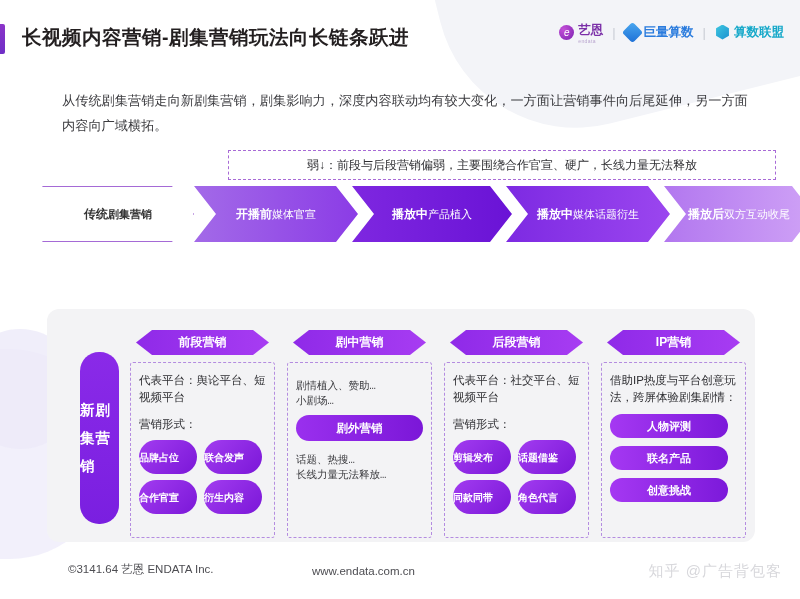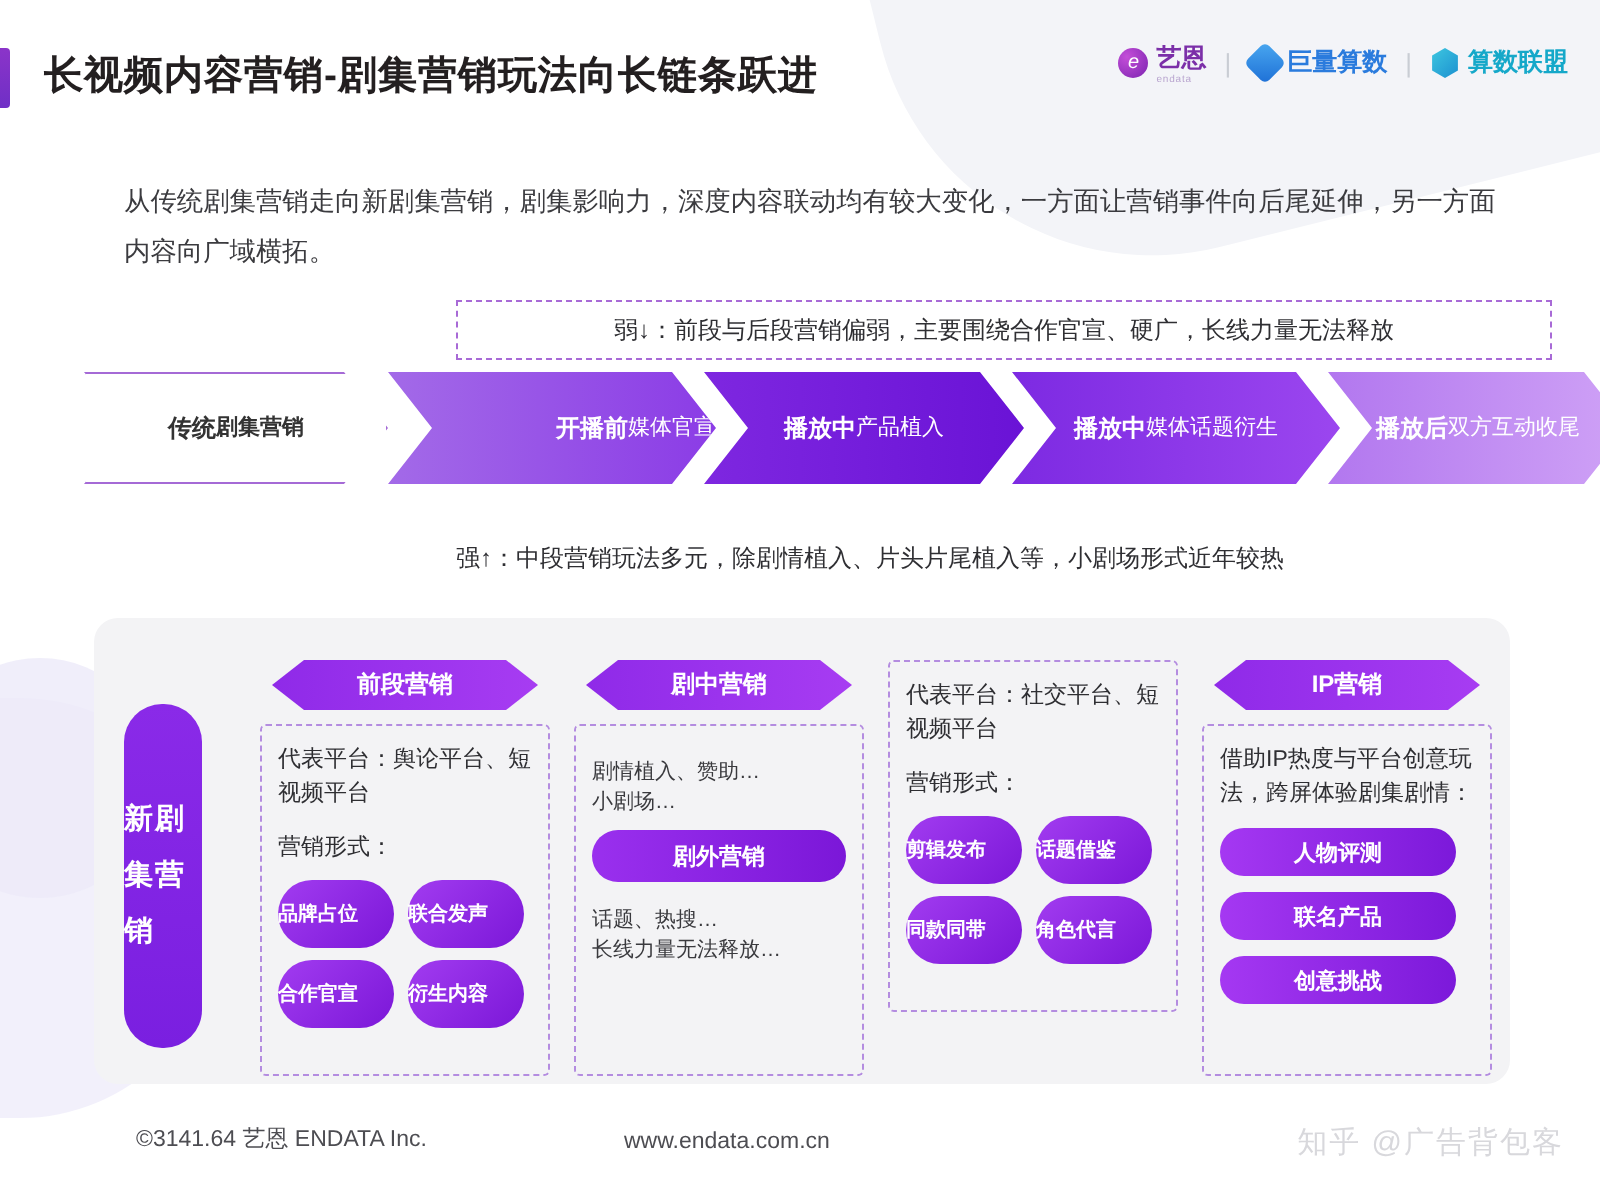--- a/index.html
+++ b/index.html
@@ -107,32 +107,32 @@
     color: #fff;
     font-family: Liberation Serif, serif;
   }
   .chev .l1t { font-size: 12px; font-weight: bold; line-height: 17px; }
   .chev .l2t { font-size: 11px; line-height: 18px; }
   .chev.trad {
     left: 0; width: 152px; background: #ffffff;
     border: 1px solid #a56ad6; color: #333;
   }
   .chev.trad .l1t, .chev.trad .l2t { color: #333; font-weight: bold; }
-  .chev.c1 { left: 152px; width: 164px; background: linear-gradient(90deg,#a36ae8,#8b3ce6); justify-content: flex-end; }
+  .chev.c1 { left: 152px; width: 164px; background: linear-gradient(90deg,#a36ae8,#8b3ce6); }
   .chev.c2 { left: 310px; width: 160px; background: linear-gradient(90deg,#7e27e0,#6a13d6); }
   .chev.c3 { left: 464px; width: 164px; background: linear-gradient(90deg,#7d2ae2,#9b46ef); }
   .chev.c4 { left: 622px; width: 150px; background: linear-gradient(90deg,#b277ef,#cfa2f6); }
 
   
   .panel {
     position: absolute; left: 47px; top: 309px; width: 708px; height: 233px;
     background: #f3f3f5; border-radius: 12px;
   }
   .vlabel {
-    position: absolute; left: 62px; top: 352px; width: 39px; height: 172px;
+    position: absolute; left: 80px; top: 352px; width: 39px; height: 172px;
     background: linear-gradient(180deg,#8a2ae8,#7a1fe0);
     border-radius: 19px;
     color: #fff; font-size: 14.5px; font-weight: bold;
     display: flex; flex-direction: column; align-items: center; justify-content: center;
     letter-spacing: 1px; line-height: 28px;
   }
 
   .col { position: absolute; top: 330px; width: 145px; }
   .col.k0 { left: 130px; }
   .col.k1 { left: 287px; }
@@ -170,21 +170,21 @@
     width: 100%; height: 26px; border-radius: 13px;
     background: linear-gradient(90deg,#9a30ee,#7b17d8);
     color: #fff; font-size: 11.5px; font-weight: bold;
     display: flex; align-items: center; justify-content: center;
     margin-top: 6px;
   }
   .pill-stack { width: 118px; height: 24px; border-radius: 12px;
     background: linear-gradient(90deg,#a538f2,#7c19da);
     color: #fff; font-size: 11px; font-weight: bold;
     display:flex; align-items:center; justify-content:center; margin-top: 8px; }
-  .sub-note { font-size: 10.5px; line-height: 15px; color: #3a3a3e; margin-top: 7px; }
+  .sub-note { font-size: 10.5px; line-height: 15px; color: #3a3a3e; margin-top: 7px; font-family: Liberation Mono, monospace; }
 
   
   .foot-left {
     position: absolute; left: 68px; bottom: 22px;
     font-size: 11.5px; color: #4d4d52;
   }
   .foot-mid {
     position: absolute; left: 312px; bottom: 22px;
     font-size: 11.5px; color: #4d4d52;
   }
@@ -247,21 +247,20 @@
     <div class="chev c3">
       <span class="l1t">播放中</span>
       <span class="l2t">媒体话题衍生</span>
     </div>
     <div class="chev c4">
       <span class="l1t">播放后</span>
       <span class="l2t">双方互动收尾</span>
     </div>
   </div>
 
-  <div class="note note-strong">强↑：中段营销玩法多元，除剧情植入、片头片尾植入等，小剧场形式近年较热</div>
 
   <div class="panel"></div>
 
   <div class="vlabel">
     <span>新剧集营销</span>
   </div>
 
   <div class="col k0">
     <div class="col-head">前段营销</div>
     <div class="col-body">
@@ -293,20 +292,21 @@
     <div class="col-body">
       <div class="sub-note" style="white-space:pre-line">剧情植入、赞助…
 小剧场…</div>
       <div class="pill-wide" style="">剧外营销</div>
       <div class="sub-note" style="white-space:pre-line;margin-top:12px">话题、热搜…
 长线力量无法释放…</div>
     </div>
   </div>
 
   <div class="col k2">
+    <div class="col-head">后段营销</div>
     <div class="col-body">
       <div class="body-text">代表平台：社交平台、短视频平台</div>
       <div class="body-label">营销形式：</div>
       <div class="pill-grid">
         <div class="pill">
           <span>剪辑</span>
           <span>发布</span>
         </div>
         <div class="pill">
           <span>话题</span>

